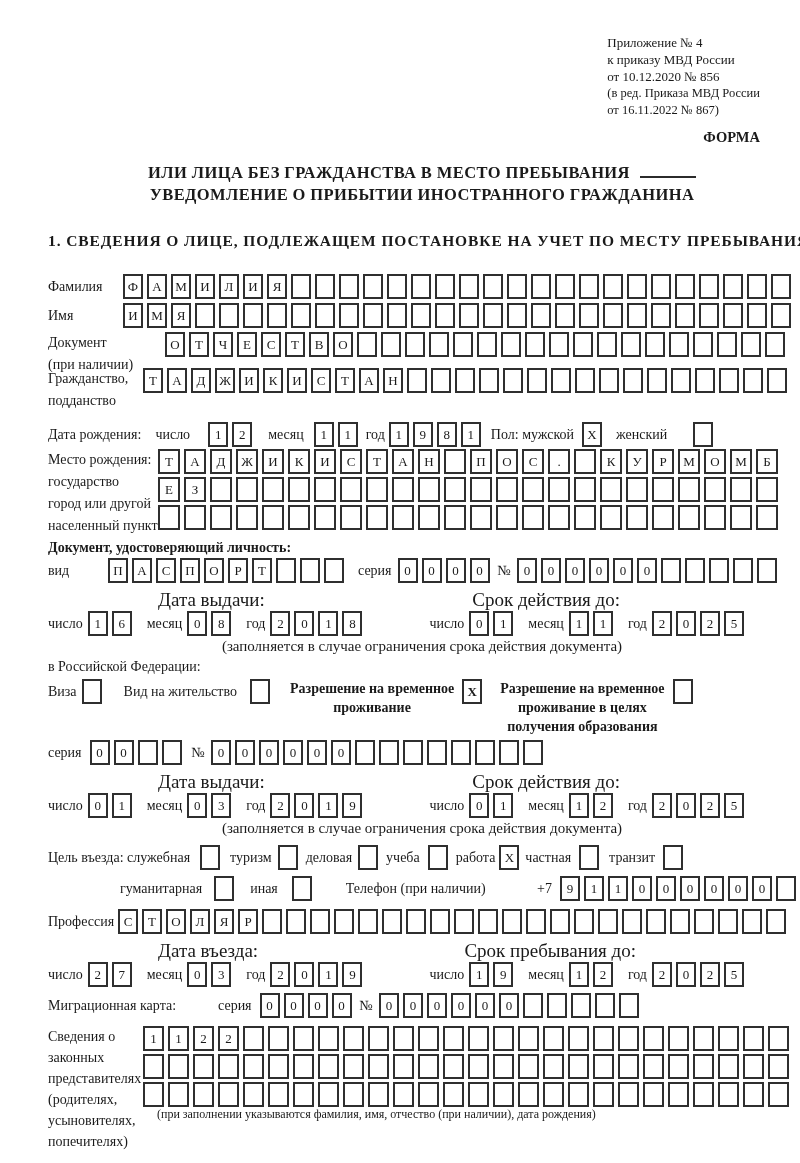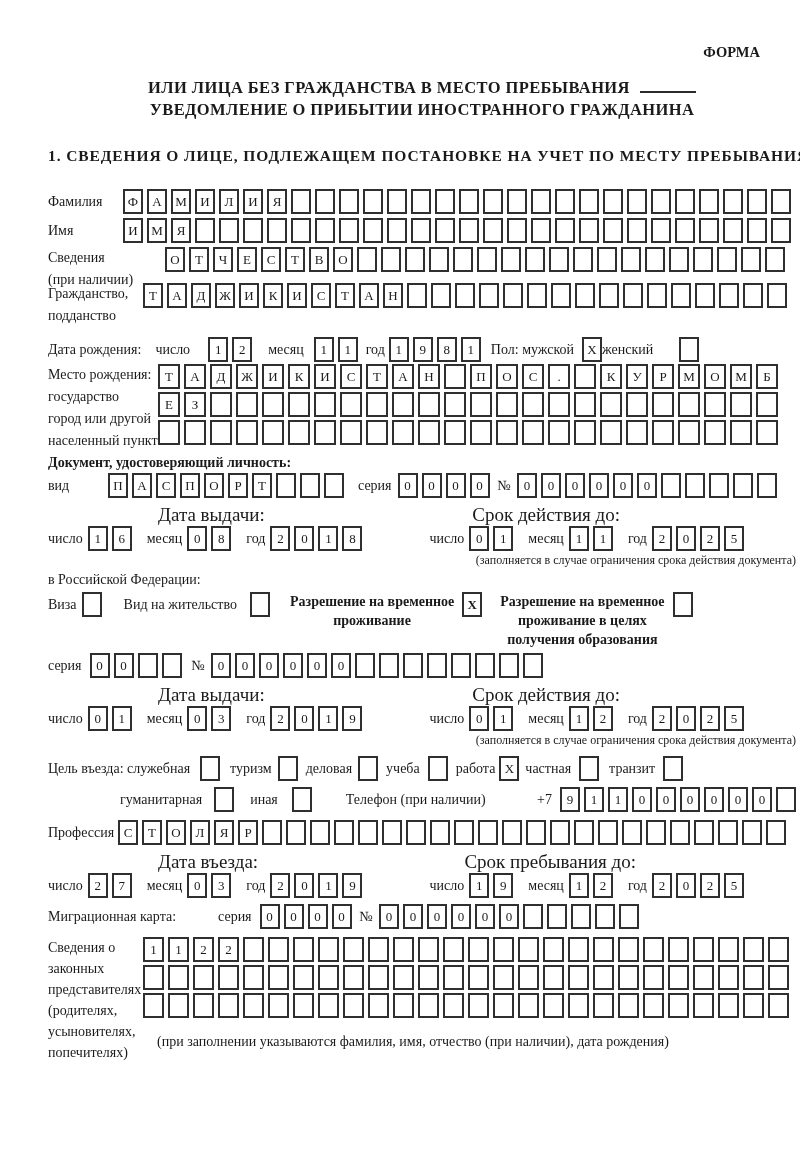--- a/index.html
+++ b/index.html
@@ -31,31 +31,38 @@
   .midwide .cell { width:21px; }
   .lbl { flex:none; }
   .lblcol { flex:none; line-height:22px; }
   .mt2{margin-top:2px}.mt4{margin-top:4px}.mt6{margin-top:6px}.mt8{margin-top:8px}.mt24{margin-top:24px}
   .doc-h { text-align:left; font-weight:bold; font-size:14px; margin-top:3px; }
   .dlabels { font-size:19px; }
   .dlabels .l1 { margin-left:110px; }
   .dlabels .l2 { margin-left:auto; margin-right:176px; }
   .dgroup { display:flex; align-items:center; gap:5px; }
   .dgroup .w { margin-left:10px; }
-  .note { font-size:12px; text-align:right; margin-right:50px; margin-top:2px; }
+  .note { font-size:15px; text-align:center; margin-right:50px; margin-top:2px; }
   .cbgroup { display:flex; align-items:center; gap:5px; }
   .cb-multi { display:flex; align-items:flex-start; gap:8px;font-weight:bold; }
   .cb-multi .t { text-align:center; line-height:19px; }
-  .footer-note { font-size:14px; margin-top:16px; margin-left:14px; }
+  .footer-note { font-size:12px; margin-left:14px; }
 </style>
 </head>
 <body>
 
 <div class="page">
 
+  <div class="hdr-block">
+    <div>Приложение № 4</div>
+    <div>к приказу МВД России</div>
+    <div>от 10.12.2020 № 856</div>
+    <div class="small">(в ред. Приказа МВД России</div>
+    <div class="small">от 16.11.2022 № 867)</div>
+  </div>
   <div class="forma">ФОРМА</div>
 
   <div class="title content">
     <div>
       <span>ИЛИ ЛИЦА БЕЗ ГРАЖДАНСТВА В МЕСТО ПРЕБЫВАНИЯ</span><span class="blank-line"></span>
     </div>
     <div>УВЕДОМЛЕНИЕ О ПРИБЫТИИ ИНОСТРАННОГО ГРАЖДАНИНА</div>
   </div>
 
   <div class="section-h">1. СВЕДЕНИЯ О ЛИЦЕ, ПОДЛЕЖАЩЕМ ПОСТАНОВКЕ НА УЧЕТ ПО МЕСТУ ПРЕБЫВАНИЯ</div>
@@ -123,21 +130,21 @@
         <span class="cell"></span>
         <span class="cell"></span>
         <span class="cell"></span>
         <span class="cell"></span>
         <span class="cell"></span>
       </span>
   </div>
 
   <div class="row top mt4 content">
     <span class="lblcol" style="width:117px">
-      <div>Сведения</div>
+      <div>Документ</div>
       <div>(при наличии)</div>
     </span>
     <span class="cells">
         <span class="cell">О</span>
         <span class="cell">Т</span>
         <span class="cell">Ч</span>
         <span class="cell">Е</span>
         <span class="cell">С</span>
         <span class="cell">Т</span>
         <span class="cell">В</span>
@@ -215,21 +222,21 @@
     <span class="cells" style="margin-left:4px">
         <span class="cell">1</span>
         <span class="cell">9</span>
         <span class="cell">8</span>
         <span class="cell">1</span>
       </span>
     <span class="lbl" style="margin-left:10px">Пол: мужской</span>
     <span class="cells" style="margin-left:8px">
         <span class="cell">X</span>
       </span>
-    <span class="lbl" style="margin-left:0">женский</span>
+    <span class="lbl" style="margin-left:14px">женский</span>
     <span class="cells" style="margin-left:26px">
         <span class="cell"></span>
       </span>
   </div>
 
   <div class="row top mt2 content">
     <span class="lblcol" style="width:110px">
       <div>Место рождения:</div>
       <div>государство</div>
       <div>город или другой</div>

